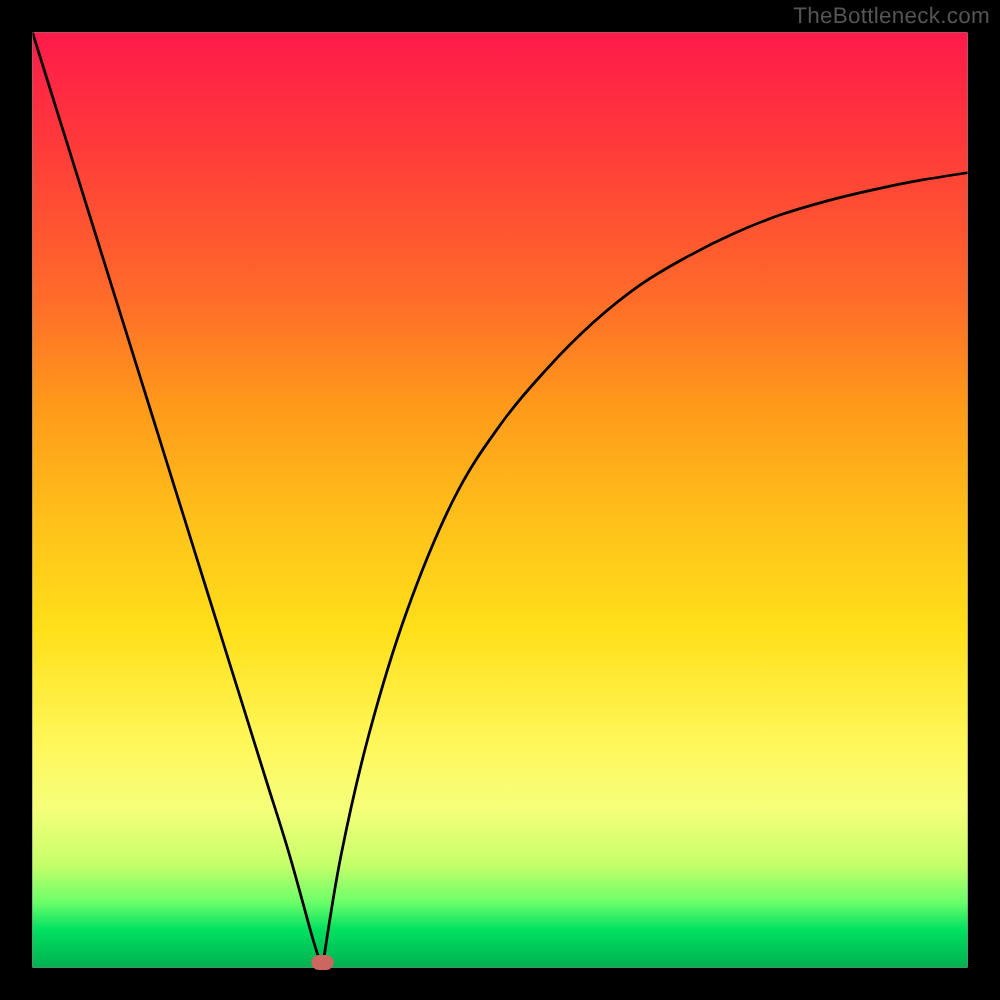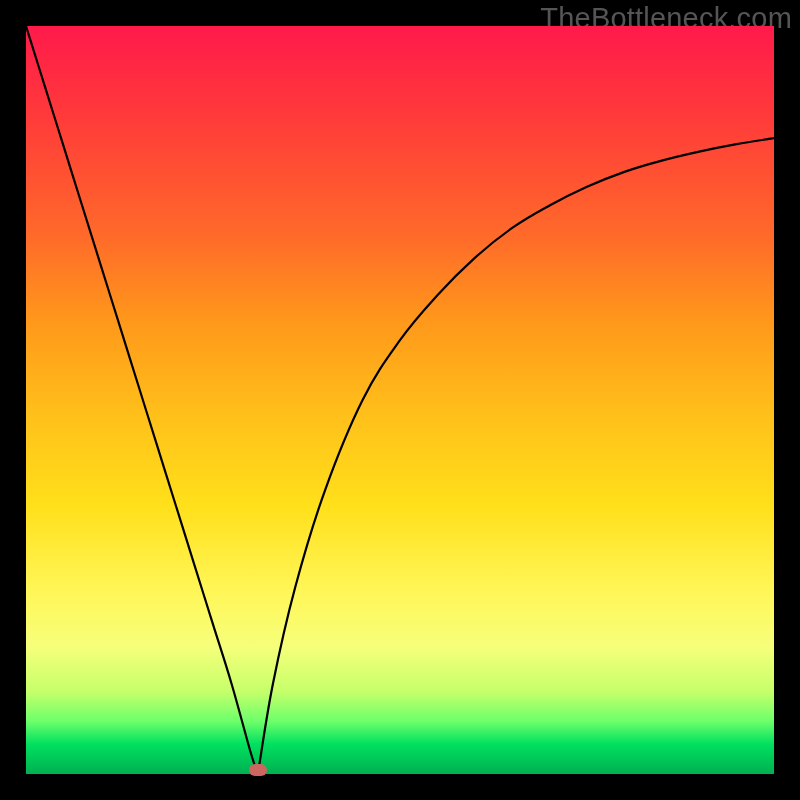--- a/index.html
+++ b/index.html
@@ -60,21 +60,21 @@
     width: 18px;
     height: 12px;
     border-radius: 6px;
     background: #cc6660;
     transform: translate(-50%, -50%);
   }
   .watermark {
     position: absolute;
     top: 2px;
     right: 8px;
-    font-size: 29px;
+    font-size: 18px;
     font-weight: 500;
     color: #555;
     letter-spacing: 0.2px;
     user-select: none;
   }
 </style>
 </head>
 <body>
 
 <div class="stage">

